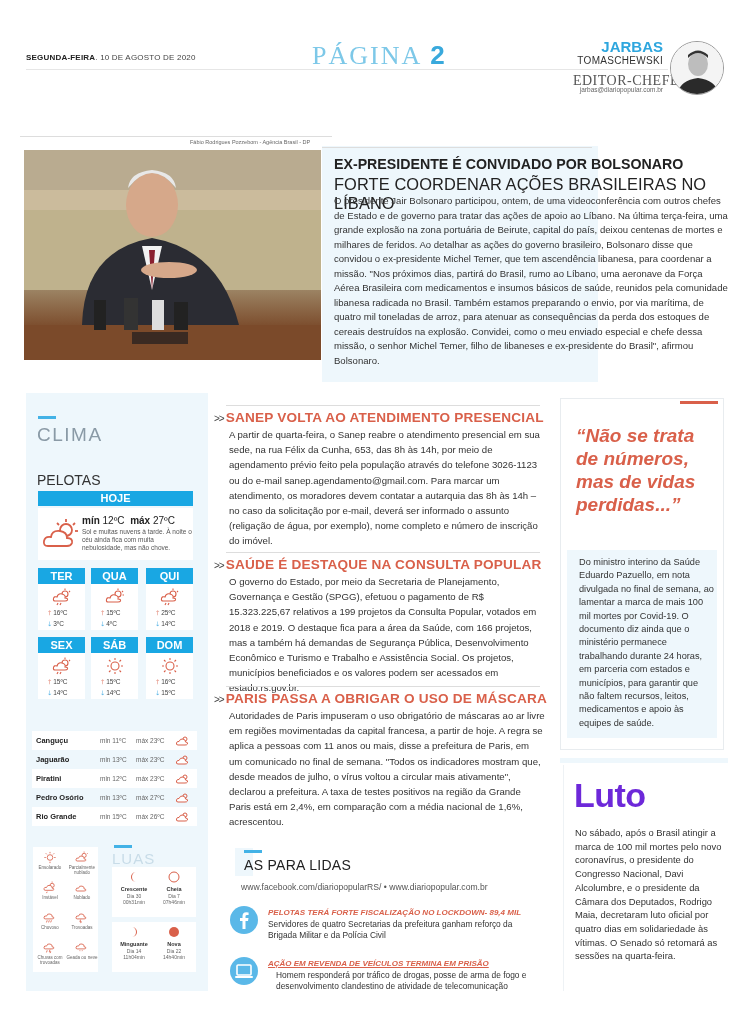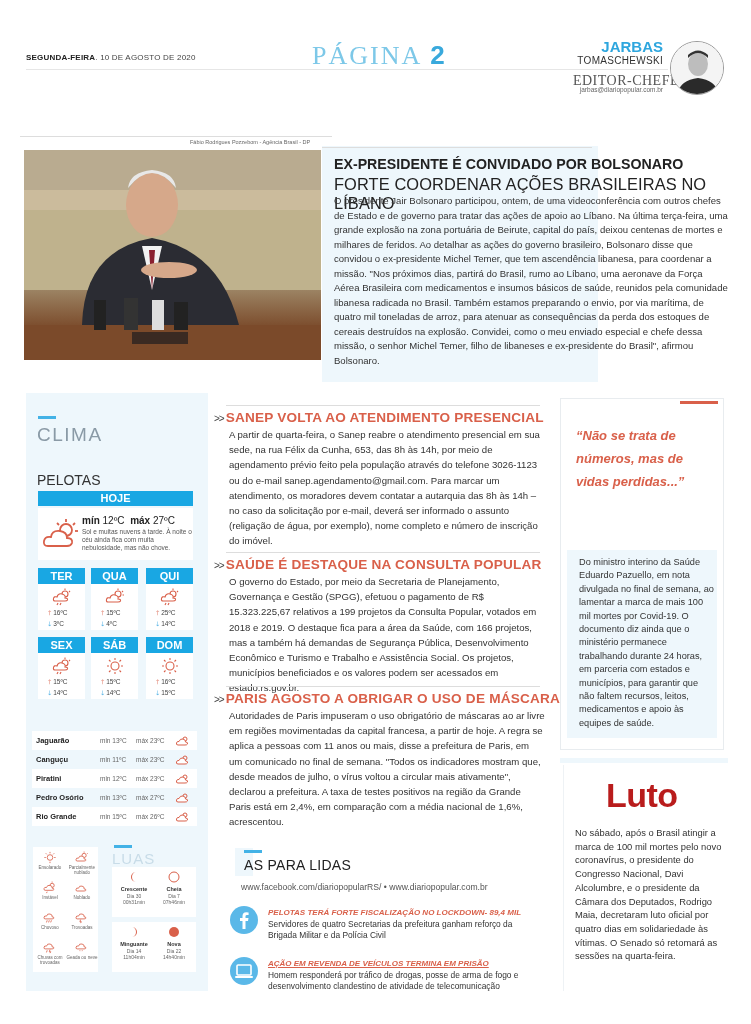--- a/index.html
+++ b/index.html
@@ -79,27 +79,27 @@
   .mais-bar { left: 244px; top: 850px; }
   .mais-title { left: 244px; top: 857px; font-size: 14px; color: #222; letter-spacing: 0.3px; }
   .mais-links { left: 241px; top: 882px; font-size: 8.6px; color: #555; }
   .read-icon { position: absolute; left: 230px; width: 28px; height: 28px; border-radius: 50%; background: #5ab8e8; }
   .read-title { position: absolute; left: 268px; font-size: 8px; font-weight: 700; font-style: italic; color: #d9604a; white-space: nowrap; }
   .read-desc { position: absolute; left: 268px; width: 270px; font-size: 8.4px; line-height: 11px; color: #333; }
 
   
   .quote-box { left: 560px; top: 398px; width: 164px; height: 352px; border: 1px solid #e8ecef; background: #fff; }
   .quote-bar { left: 680px; top: 401px; width: 38px; height: 3px; background: #d9604a; }
-  .quote-text { left: 576px; top: 424px; width: 135px; font-size: 13px; line-height: 23px; font-style: italic; font-weight: 700; color: #d9604a; }
+  .quote-text { left: 576px; top: 424px; width: 135px; font-size: 19px; line-height: 23px; font-style: italic; font-weight: 700; color: #d9604a; }
   .quote-body-bg { left: 567px; top: 550px; width: 150px; height: 188px; background: #eef7fc; }
   .quote-body { left: 579px; top: 556px; width: 135px; font-size: 9.2px; line-height: 13.4px; color: #333; }
 
   .luto-box { left: 563px; top: 765px; width: 160px; height: 226px; background: #fff; border-left: 1px solid #eef2f5; }
   .luto-bg { left: 560px; top: 758px; width: 168px; height: 5px; background: #eef7fc; }
-  .luto-title { left: 574px; top: 776px; font-size: 34px; font-weight: 700; color: #b91c1c; letter-spacing: -0.5px; margin-left: 32px; }
+  .luto-title { left: 574px; top: 776px; font-size: 34px; font-weight: 700; color: #6d28d9; letter-spacing: -0.5px; }
   .luto-body { left: 575px; top: 826px; width: 150px; font-size: 9.4px; line-height: 13.7px; color: #333; }
 </style>
 </head>
 <body>
 
 <div class="abs date"><b>SEGUNDA-FEIRA</b><span>. 10 DE AGOSTO DE 2020</span></div>
 <div class="abs page-title"><span>PÁGINA</span><span class="num">2</span></div>
 <div class="abs header-rule"></div>
 <div class="abs editor-first">JARBAS</div>
 <div class="abs editor-last">TOMASCHEWSKI</div>
@@ -251,31 +251,31 @@
         <line x1="4" y1="15" x2="5.5" y2="13.5"></line>
         <line x1="16" y1="15" x2="14.5" y2="13.5"></line>
       </svg>
     <div class="day-max"><span class="up">🡑</span> <span>16ºC</span></div>
     <div class="day-min"><span class="dn">🡓</span> <span>15ºC</span></div>
   </div>
 </div>
 
 <div class="abs city-table">
   <div class="city-row">
-    <span class="city-name">Jaguarão</span>
-      <span class="city-min">min 13ºC</span>
+    <span class="city-name">Canguçu</span>
+      <span class="city-min">min 11ºC</span>
       <span class="city-max">máx 23ºC</span>
     <svg width="14" height="11" viewBox="0 0 14 11" fill="none" stroke="#d9604a" stroke-width="1">
         <circle cx="9" cy="4" r="2"></circle>
         <path d="M2 10 Q0 10 .5 8 Q1 6 3 6.5 Q4 3.5 7 4 Q10 5 9.5 7 Q12 7 11.5 9 Q11 10 9 10 Z" fill="#fff"></path>
       </svg>
   </div>
   <div class="city-row">
-    <span class="city-name">Canguçu</span>
-      <span class="city-min">min 11ºC</span>
+    <span class="city-name">Jaguarão</span>
+      <span class="city-min">min 13ºC</span>
       <span class="city-max">máx 23ºC</span>
     <svg width="14" height="11" viewBox="0 0 14 11" fill="none" stroke="#d9604a" stroke-width="1">
         <circle cx="9" cy="4" r="2"></circle>
         <path d="M2 10 Q0 10 .5 8 Q1 6 3 6.5 Q4 3.5 7 4 Q10 5 9.5 7 Q12 7 11.5 9 Q11 10 9 10 Z" fill="#fff"></path>
       </svg>
   </div>
   <div class="city-row">
     <span class="city-name">Piratini</span>
       <span class="city-min">min 12ºC</span>
       <span class="city-max">máx 23ºC</span>
@@ -409,21 +409,21 @@
 
 <div class="news-rule" style="top:405px;"></div>
 <div class="news-head" style="top:410px;"><span class="chev">&gt;&gt;</span><span>SANEP VOLTA AO ATENDIMENTO PRESENCIAL</span></div>
 <div class="news-body" style="top:427px;">A partir de quarta-feira, o Sanep reabre o atendimento presencial em sua sede, na rua Félix da Cunha, 653, das 8h às 14h, por meio de agendamento prévio feito pela população através do telefone 3026-1123 ou do e-mail sanep.agendamento@gmail.com. Para marcar um atendimento, os moradores devem contatar a autarquia das 8h às 14h – no caso da solicitação por e-mail, deverá ser informado o assunto (religação de água, por exemplo), nome completo e número de inscrição do imóvel.</div>
 
 <div class="news-rule" style="top:552px;"></div>
 <div class="news-head" style="top:557px;"><span class="chev">&gt;&gt;</span><span>SAÚDE É DESTAQUE NA CONSULTA POPULAR</span></div>
 <div class="news-body" style="top:574px;">O governo do Estado, por meio da Secretaria de Planejamento, Governança e Gestão (SPGG), efetuou o pagamento de R$ 15.323.225,67 relativos a 199 projetos da Consulta Popular, votados em 2018 e 2019. O destaque fica para a área da Saúde, com 166 projetos, mas a também há demandas de Segurança Pública, Desenvolvimento Econômico e Turismo e Trabalho e Assistência Social. Os projetos, municípios beneficiados e os valores podem ser acessados em estado.rs.gov.br.</div>
 
 <div class="news-rule" style="top:686px;"></div>
-<div class="news-head" style="top:691px;"><span class="chev">&gt;&gt;</span><span>PARIS AGOSTO A OBRIGAR O USO DE MÁSCARA</span></div>
+<div class="news-head" style="top:691px;"><span class="chev">&gt;&gt;</span><span>PARIS PASSA A OBRIGAR O USO DE MÁSCARA</span></div>
 <div class="news-body" style="top:708px;">Autoridades de Paris impuseram o uso obrigatório de máscaras ao ar livre em regiões movimentadas da capital francesa, a partir de hoje. A regra se aplica a pessoas com 11 anos ou mais, disse a prefeitura de Paris, em um comunicado no final de semana. "Todos os indicadores mostram que, desde meados de julho, o vírus voltou a circular mais ativamente", declarou a prefeitura. A taxa de testes positivos na região da Grande Paris está em 2,4%, em comparação com a média nacional de 1,6%, acrescentou.</div>
 
 <div class="abs mais-box"></div>
 <div class="abs accent-bar mais-bar"></div>
 <div class="abs mais-title">AS PARA LIDAS</div>
 <div class="abs mais-links">www.facebook.com/diariopopularRS/ • www.diariopopular.com.br</div>
 
 <div class="read-icon" style="top:906px;">
   <svg width="28" height="28" viewBox="0 0 28 28">
       <path d="M15.5 23 V15 H18 L18.5 12 H15.5 V10.3 Q15.5 9 17 9 H18.6 V6.4 Q17.5 6.2 16.2 6.2 Q12.5 6.2 12.5 10 V12 H10 V15 H12.5 V23 Z" fill="#fff"></path>
@@ -432,21 +432,21 @@
 <div class="read-title" style="top:908px;">PELOTAS TERÁ FORTE FISCALIZAÇÃO NO LOCKDOWN- 89,4 MIL</div>
 <div class="read-desc" style="top:919px;">Servidores de quatro Secretarias da prefeitura ganham reforço da Brigada Militar e da Polícia Civil</div>
 
 <div class="read-icon" style="top:957px;">
   <svg width="28" height="28" viewBox="0 0 28 28">
       <rect x="7" y="8" width="14" height="10" rx="1" fill="none" stroke="#fff" stroke-width="1.6"></rect>
       <rect x="5" y="19" width="18" height="2" rx="1" fill="#fff"></rect>
     </svg>
 </div>
 <div class="read-title" style="top:959px;text-decoration:underline;">AÇÃO EM REVENDA DE VEÍCULOS TERMINA EM PRISÃO</div>
-<div class="read-desc" style="top:970px;">Homem responderá por tráfico de drogas, posse de arma de fogo e desenvolvimento clandestino de atividade de telecomunicação</div>
+<div class="read-desc" style="top:970px;margin-left:8px;">Homem responderá por tráfico de drogas, posse de arma de fogo e desenvolvimento clandestino de atividade de telecomunicação</div>
 
 <div class="abs quote-box"></div>
 <div class="abs quote-bar"></div>
 <div class="abs quote-text">“Não se trata de números, mas de vidas perdidas...”</div>
 <div class="abs quote-body-bg"></div>
 <div class="abs quote-body">Do ministro interino  da Saúde Eduardo Pazuello, em nota divulgada no final de semana, ao lamentar a marca de mais 100 mil mortes por Covid-19. O documento diz ainda que o ministério permanece trabalhando durante 24 horas, em parceria com estados e municípios, para garantir que não faltem recursos, leitos, medicamentos e apoio às equipes de saúde.</div>
 
 <div class="abs luto-bg"></div>
 <div class="abs luto-box"></div>
 <div class="abs luto-title">Luto</div>

